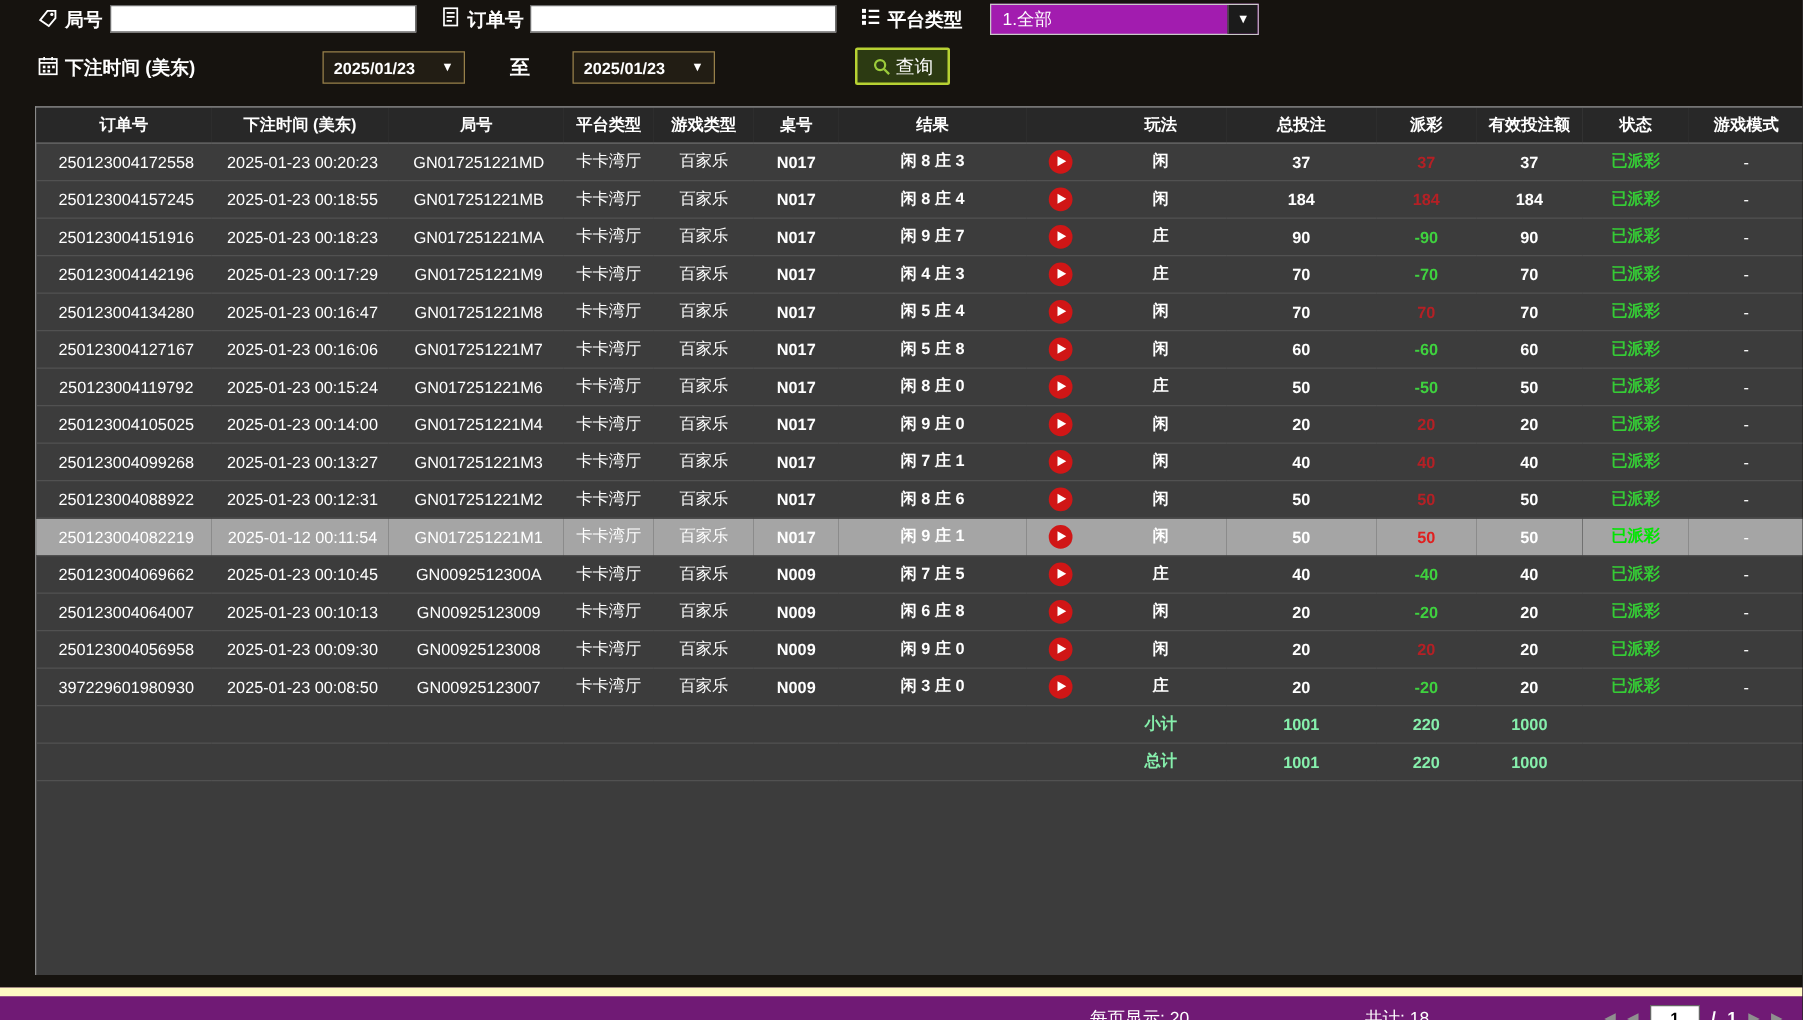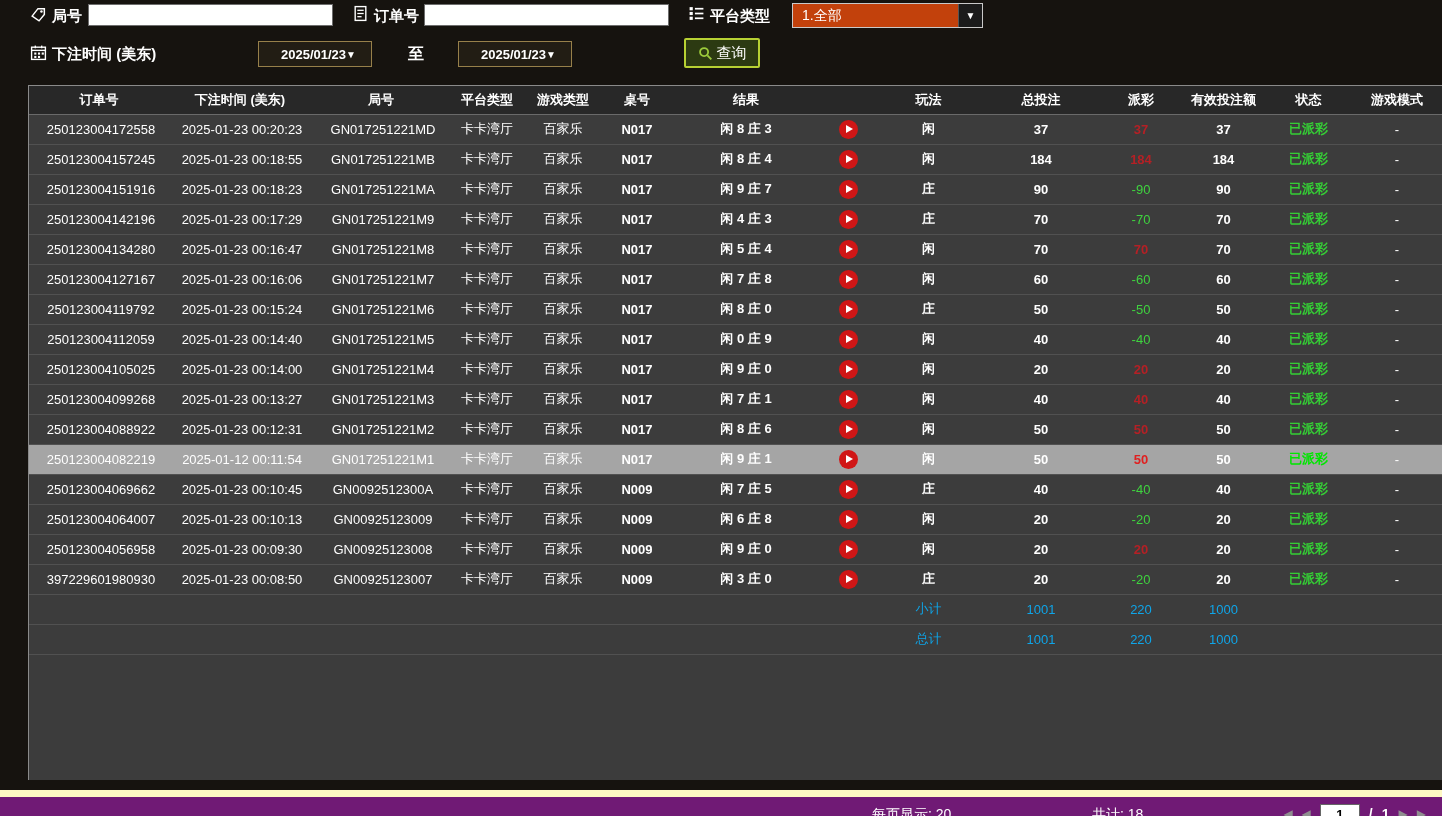--- a/index.html
+++ b/index.html
@@ -3,40 +3,40 @@
 <meta charset="utf-8">
 <style>
   *{margin:0;padding:0;box-sizing:border-box}
   html,body{width:1442px;height:816px;overflow:hidden}
   body{position:relative;background:#16130f;font-family:"Liberation Sans","DejaVu Sans",sans-serif}
 
   
   .flabel{position:absolute;color:#fff;font-weight:bold;font-size:15px;white-space:nowrap}
   .ficon{position:absolute;width:17px;height:17px}
   .text-input{position:absolute;width:245px;height:22px;background:#fff;border:1px solid #6d6d6d;font-size:13px;padding:0 5px;color:#000;outline:none}
-  .date-btn{position:absolute;width:114px;height:26px;background:#221d14;border:1px solid #97804a;color:#fff;font-weight:bold;font-size:13px;display:flex;align-items:center;justify-content:space-between;padding:0 22px;cursor:pointer}
+  .date-btn{position:absolute;width:114px;height:26px;background:#221d14;border:1px solid #97804a;color:#fff;font-weight:bold;font-size:13px;display:flex;align-items:center;justify-content:space-between;padding:0 8px;cursor:pointer}
   .date-btn .arr{font-size:10px;color:#fff}
-  .plat-select{position:absolute;left:792px;top:3px;width:191px;height:25px;background:#c2410c;border:1px solid #c9c9c9;color:#fff;font-size:14px;display:flex;align-items:center;justify-content:space-between;padding:0 0 0 9px;cursor:pointer}
+  .plat-select{position:absolute;left:792px;top:3px;width:215px;height:25px;background:#a21caf;border:1px solid #c9c9c9;color:#fff;font-size:14px;display:flex;align-items:center;justify-content:space-between;padding:0 0 0 9px;cursor:pointer}
   .plat-select .arrbox{width:24px;height:100%;display:flex;align-items:center;justify-content:center;border-left:1px solid #555;font-size:10px;background:#1b1b1b}
   .search-btn{position:absolute;left:684px;top:38px;width:76px;height:30px;background:#2c3a12;border:2px solid #b7d133;border-radius:2px;display:flex;align-items:center;justify-content:center;gap:4px;color:#fff;font-weight:normal;font-size:15px;cursor:pointer}
 
   
   .table-wrap{position:absolute;left:28px;top:85px;width:1414px;height:695px;background:#3c3c3c;border-top:1px solid #8a8a8a;border-left:1px solid #8a8a8a}
   table{width:100%;border-collapse:collapse;table-layout:fixed}
   th{background:#282828;color:#fff;font-size:13px;font-weight:bold;height:28px;border-bottom:1px solid #6a6a6a;white-space:nowrap;overflow:hidden}
   td{height:30px;color:#fff;font-size:13px;text-align:center;border-bottom:1px solid #515151;white-space:nowrap;overflow:hidden}
   td.al{text-align:center;padding-left:4px}
   td.b{font-weight:bold}
   .win{color:#b42025;font-weight:bold}
-  .loss{color:#3fd23f;font-weight:normal}
+  .loss{color:#3fd23f;font-weight:bold}
   .paid{color:#35cc35;font-weight:bold}
   tr.selected td{background:#a5a5a5}
   tr.selected .win{color:#e02020}
   tr.selected .paid{color:#00e600}
-  tr.summary td{color:#0ea5e9;font-weight:normal}
+  tr.summary td{color:#86efac;font-weight:bold}
   .play{display:inline-flex;width:19px;height:19px;border-radius:50%;background:#d01616;align-items:center;justify-content:center;vertical-align:middle;cursor:pointer}
   .play i{display:block;width:0;height:0;border-left:7px solid #fff;border-top:4.5px solid transparent;border-bottom:4.5px solid transparent;margin-left:2px}
 
   
   .pager{position:absolute;left:0;right:0;top:790px;height:36px;background:#701a75;border-top:7px solid #fef9c3;color:#fff;font-size:14px}
   .pager .per-page{position:absolute;left:872px;top:9px}
   .pager .total-count{position:absolute;left:1092px;top:9px}
   .pager .controls{position:absolute;right:16px;top:7px;display:flex;align-items:center;gap:9px}
   .pager .arrow{color:#8f8f8f;font-size:12px;cursor:pointer}
   .page-box{width:40px;height:20px;background:#fff;color:#000;border:1px solid #666;text-align:center;font-size:13px;font-weight:bold;outline:none}
@@ -246,21 +246,21 @@
           <td class="paid">已派彩</td>
           <td>-</td>
         </tr>
         <tr>
           <td class="al">250123004127167</td>
           <td class="al">2025-01-23 00:16:06</td>
           <td class="al">GN017251221M7</td>
           <td>卡卡湾厅</td>
           <td>百家乐</td>
           <td class="b">N017</td>
-          <td class="b">闲 7 庄 8</td>
+          <td class="b">闲 5 庄 8</td>
           <td><span class="play">
               <i></i>
             </span></td>
           <td class="b">闲</td>
           <td class="b">60</td>
           <td class="loss">-60</td>
           <td class="b">60</td>
           <td class="paid">已派彩</td>
           <td>-</td>
         </tr>
@@ -272,38 +272,20 @@
           <td>百家乐</td>
           <td class="b">N017</td>
           <td class="b">闲 8 庄 0</td>
           <td><span class="play">
               <i></i>
             </span></td>
           <td class="b">庄</td>
           <td class="b">50</td>
           <td class="loss">-50</td>
           <td class="b">50</td>
-          <td class="paid">已派彩</td>
-          <td>-</td>
-        </tr>
-        <tr>
-          <td class="al">250123004112059</td>
-          <td class="al">2025-01-23 00:14:40</td>
-          <td class="al">GN017251221M5</td>
-          <td>卡卡湾厅</td>
-          <td>百家乐</td>
-          <td class="b">N017</td>
-          <td class="b">闲 0 庄 9</td>
-          <td><span class="play">
-              <i></i>
-            </span></td>
-          <td class="b">闲</td>
-          <td class="b">40</td>
-          <td class="loss">-40</td>
-          <td class="b">40</td>
           <td class="paid">已派彩</td>
           <td>-</td>
         </tr>
         <tr>
           <td class="al">250123004105025</td>
           <td class="al">2025-01-23 00:14:00</td>
           <td class="al">GN017251221M4</td>
           <td>卡卡湾厅</td>
           <td>百家乐</td>
           <td class="b">N017</td>

